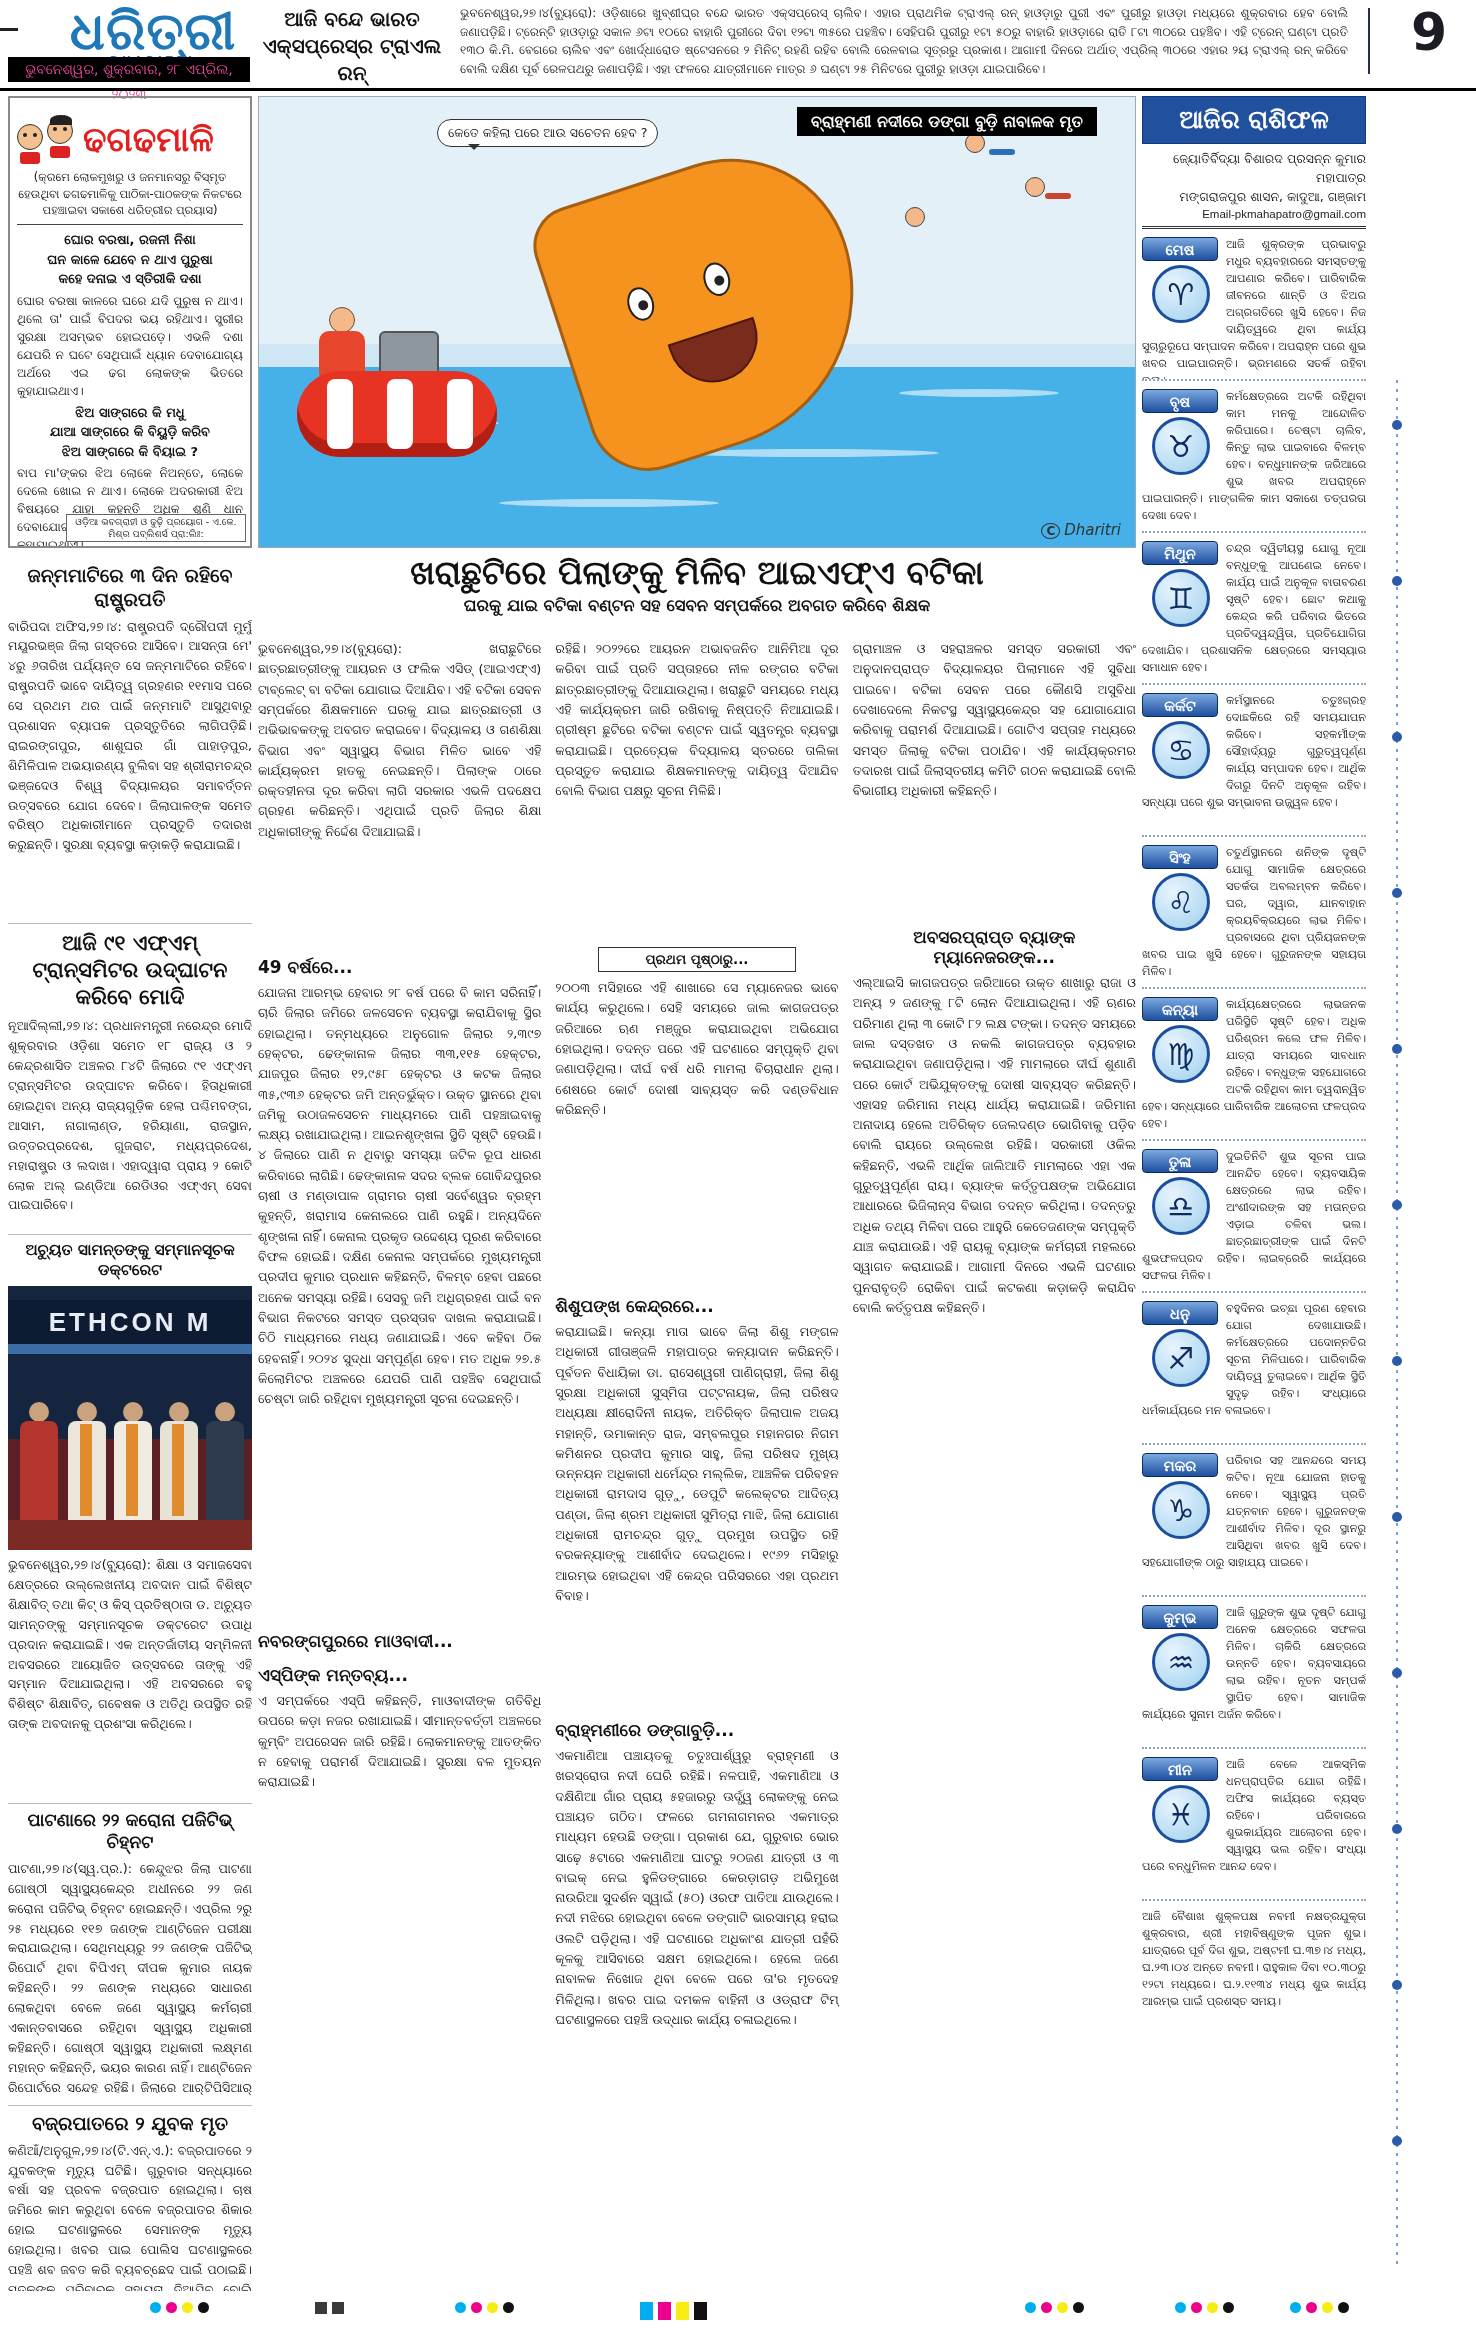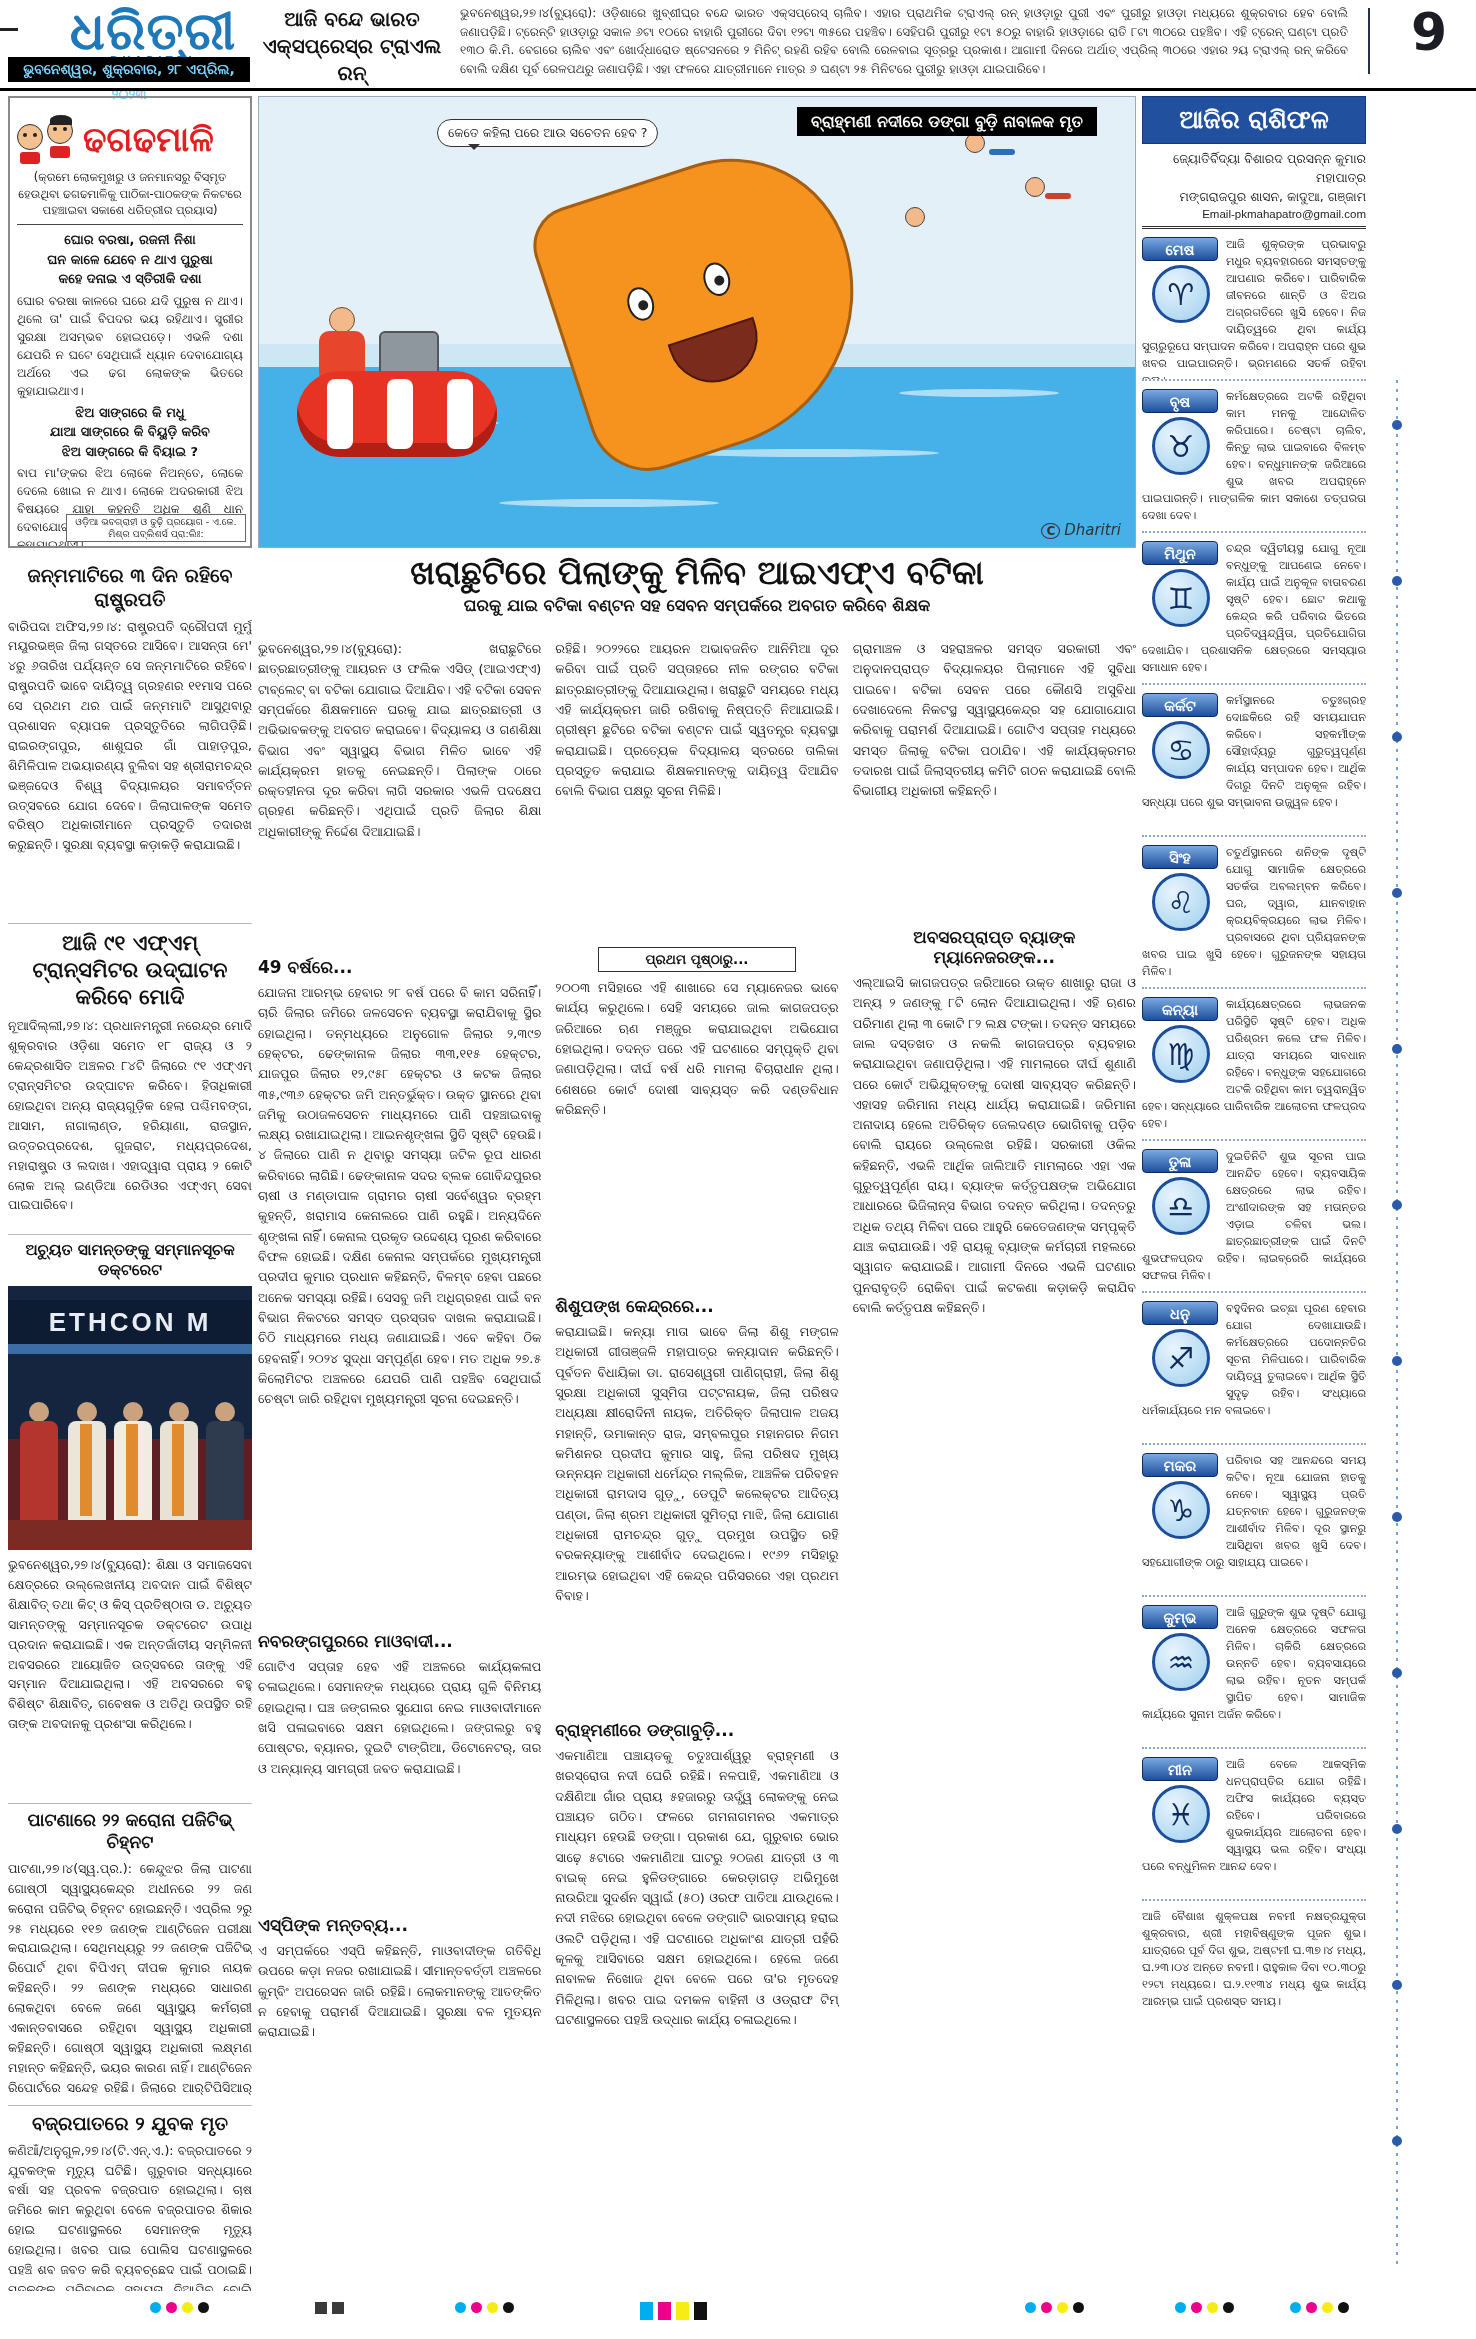--- a/index.html
+++ b/index.html
@@ -10,22 +10,22 @@
   html,body{background:#e8e8e8}
   .page{position:relative;width:1476px;height:2339px;background:#fff;margin:0 auto;
     font-family:"DejaVu Sans","Liberation Sans",sans-serif;color:var(--ink);overflow:hidden}
   .just{text-align:justify;text-justify:inter-word}
 
   
   .topbar{position:absolute;left:0;top:0;width:1476px;height:88px}
   .logo-wrap{position:absolute;left:58px;top:4px;width:190px;text-align:center}
   .logo-odia{font-size:52px;font-weight:bold;color:var(--masthead-blue);line-height:1.05;letter-spacing:1px}
   .logo-latin{font-size:10px;font-weight:bold;color:var(--masthead-blue);letter-spacing:4px;margin-top:-4px}
-  .datebar{position:absolute;left:8px;top:57px;width:242px;height:25px;background:#000;color:#7dd3fc;
-    font-size:14px;font-weight:bold;text-align:center;line-height:25px}
+  .datebar{position:absolute;left:8px;top:57px;width:242px;height:25px;background:#000;color:#ec4899;
+    font-size:14px;font-weight:normal;text-align:center;line-height:25px}
   .reg-dash{position:absolute;left:0;top:28px;width:18px;height:3px;background:#222}
   .top-head{position:absolute;left:252px;top:6px;width:200px;text-align:center;
     font-size:20px;font-weight:bold;line-height:1.35}
   .top-body{position:absolute;left:460px;top:4px;width:888px;height:78px;overflow:hidden;
     font-size:12px;line-height:1.55;color:#222}
   .pageno-rule{position:absolute;left:1368px;top:8px;width:2px;height:66px;background:#27304a}
   .pageno{position:absolute;left:1394px;top:2px;width:70px;text-align:center;font-size:52px;font-weight:bold;color:#1c1c24}
   .headrule{position:absolute;left:0;top:88px;width:1476px;height:3px;background:#000}
 
   
@@ -273,21 +273,20 @@
     <h1 class="main-h1">ଖରାଛୁଟିରେ ପିଲାଙ୍କୁ ମିଳିବ ଆଇଏଫ୍‌ଏ ବଟିକା</h1>
     <div class="main-h2">ଘରକୁ ଯାଇ ବଟିକା ବଣ୍ଟନ ସହ ସେବନ ସମ୍ପର୍କରେ ଅବଗତ କରିବେ ଶିକ୍ଷକ</div>
 
     <div class="bodycols">
 
       <div class="bcol">
         <p class="bt just h310">ଭୁବନେଶ୍ୱର,୨୭।୪(ବ୍ୟୁରୋ): ଖରାଛୁଟିରେ ଛାତ୍ରଛାତ୍ରୀଙ୍କୁ ଆୟରନ ଓ ଫଲିକ ଏସିଡ୍ (ଆଇଏଫ୍‌ଏ) ଟାବ୍ଲେଟ୍ ବା ବଟିକା ଯୋଗାଇ ଦିଆଯିବ। ଏହି ବଟିକା ସେବନ ସମ୍ପର୍କରେ ଶିକ୍ଷକମାନେ ଘରକୁ ଯାଇ ଛାତ୍ରଛାତ୍ରୀ ଓ ଅଭିଭାବକଙ୍କୁ ଅବଗତ କରାଇବେ। ବିଦ୍ୟାଳୟ ଓ ଗଣଶିକ୍ଷା ବିଭାଗ ଏବଂ ସ୍ୱାସ୍ଥ୍ୟ ବିଭାଗ ମିଳିତ ଭାବେ ଏହି କାର୍ଯ୍ୟକ୍ରମ ହାତକୁ ନେଇଛନ୍ତି। ପିଲାଙ୍କ ଠାରେ ରକ୍ତହୀନତା ଦୂର କରିବା ଲାଗି ସରକାର ଏଭଳି ପଦକ୍ଷେପ ଗ୍ରହଣ କରିଛନ୍ତି। ଏଥିପାଇଁ ପ୍ରତି ଜିଲାର ଶିକ୍ଷା ଅଧିକାରୀଙ୍କୁ ନିର୍ଦ୍ଦେଶ ଦିଆଯାଇଛି।</p>
         <h3 class="subhead">49 ବର୍ଷରେ...</h3>
         <p class="bt just h640">ଯୋଜନା ଆରମ୍ଭ ହେବାର ୨୮ ବର୍ଷ ପରେ ବି କାମ ସରିନାହିଁ। ଚାରି ଜିଲାର ଜମିରେ ଜଳସେଚନ ବ୍ୟବସ୍ଥା କରାଯିବାକୁ ସ୍ଥିର ହୋଇଥିଲା। ତନ୍ମଧ୍ୟରେ ଅନୁଗୋଳ ଜିଲାର ୨,୩୯୭ ହେକ୍ଟର, ଢେଙ୍କାନାଳ ଜିଲାର ୩୩,୧୧୫ ହେକ୍ଟର, ଯାଜପୁର ଜିଲାର ୧୨,୯୫୮ ହେକ୍ଟର ଓ କଟକ ଜିଲାର ୩୫,୯୩୬ ହେକ୍ଟର ଜମି ଅନ୍ତର୍ଭୁକ୍ତ। ଉକ୍ତ ସ୍ଥାନରେ ଥିବା ଜମିକୁ ଉଠାଜଳସେଚନ ମାଧ୍ୟମରେ ପାଣି ପହଞ୍ଚାଇବାକୁ ଲକ୍ଷ୍ୟ ରଖାଯାଇଥିଲା। ଆଇନଶୃଙ୍ଖଳା ସ୍ଥିତି ସୃଷ୍ଟି ହେଉଛି। ୪ ଜିଲାରେ ପାଣି ନ ଥିବାରୁ ସମସ୍ୟା ଜଟିଳ ରୂପ ଧାରଣ କରିବାରେ ଲାଗିଛି। ଢେଙ୍କାନାଳ ସଦର ବ୍ଲକ ଗୋବିନ୍ଦପୁରର ଚାଷୀ ଓ ମଣ୍ଡାପାଳ ଗ୍ରାମର ଚାଷୀ ସର୍ବେଶ୍ୱର ବ୍ରହ୍ମ କୁହନ୍ତି, ଖରାମାସ କେନାଲରେ ପାଣି ରହୁଛି। ଅନ୍ୟଦିନେ ଶୃଙ୍ଖଳା ନାହିଁ। କେନାଲ ପ୍ରକୃତ ଉଦ୍ଦେଶ୍ୟ ପୂରଣ କରିବାରେ ବିଫଳ ହୋଇଛି। ଦକ୍ଷିଣ କେନାଲ ସମ୍ପର୍କରେ ମୁଖ୍ୟମନ୍ତ୍ରୀ ପ୍ରଦୀପ କୁମାର ପ୍ରଧାନ କହିଛନ୍ତି, ବିଳମ୍ବ ହେବା ପଛରେ ଅନେକ ସମସ୍ୟା ରହିଛି। ସେସବୁ ଜମି ଅଧିଗ୍ରହଣ ପାଇଁ ବନ ବିଭାଗ ନିକଟରେ ସମସ୍ତ ପ୍ରସ୍ତାବ ଦାଖଲ କରାଯାଇଛି। ଚିଠି ମାଧ୍ୟମରେ ମଧ୍ୟ ଜଣାଯାଇଛି। ଏବେ କହିବା ଠିକ ହେବନାହିଁ। ୨୦୨୪ ସୁଦ୍ଧା ସମ୍ପୂର୍ଣ୍ଣ ହେବ। ମତ ଅଧିକ ୨୭.୫ କିଲୋମିଟର ଅଞ୍ଚଳରେ ଯେପରି ପାଣି ପହଞ୍ଚିବ ସେଥିପାଇଁ ଚେଷ୍ଟା ଜାରି ରହିଥିବା ମୁଖ୍ୟମନ୍ତ୍ରୀ ସୂଚନା ଦେଇଛନ୍ତି।</p>
         <h3 class="subhead">ନବରଙ୍ଗପୁରରେ ମାଓବାଦୀ...</h3>
-        <p class="bt just h250">ଗୋଟିଏ ସପ୍ତାହ ହେବ ଏହି ଅଞ୍ଚଳରେ କାର୍ଯ୍ୟକଳାପ ଚଳାଇଥିଲେ। ସେମାନଙ୍କ ମଧ୍ୟରେ ପ୍ରାୟ ଗୁଳି ବିନିମୟ ହୋଇଥିଲା। ଘଞ୍ଚ ଜଙ୍ଗଲର ସୁଯୋଗ ନେଇ ମାଓବାଦୀମାନେ ଖସି ପଳାଇବାରେ ସକ୍ଷମ ହୋଇଥିଲେ। ଜଙ୍ଗଲରୁ ବହୁ ପୋଷ୍ଟର, ବ୍ୟାନର, ଦୁଇଟି ଟାଙ୍ଗିଆ, ଡିଟୋନେଟର୍, ତାର ଓ ଅନ୍ୟାନ୍ୟ ସାମଗ୍ରୀ ଜବତ କରାଯାଇଛି।</p>
         <h3 class="subhead">ଏସ୍‌ପିଙ୍କ ମନ୍ତବ୍ୟ...</h3>
         <p class="bt just grow">ଏ ସମ୍ପର୍କରେ ଏସ୍‌ପି କହିଛନ୍ତି, ମାଓବାଦୀଙ୍କ ଗତିବିଧି ଉପରେ କଡ଼ା ନଜର ରଖାଯାଇଛି। ସୀମାନ୍ତବର୍ତ୍ତୀ ଅଞ୍ଚଳରେ କୁମ୍ବିଂ ଅପରେସନ ଜାରି ରହିଛି। ଲୋକମାନଙ୍କୁ ଆତଙ୍କିତ ନ ହେବାକୁ ପରାମର୍ଶ ଦିଆଯାଇଛି। ସୁରକ୍ଷା ବଳ ମୁତୟନ କରାଯାଇଛି।</p>
       </div>
 
       <div class="bcol">
         <p class="bt just h300">ରହିଛି। ୨୦୨୨ରେ ଆୟରନ ଅଭାବଜନିତ ଆନିମିଆ ଦୂର କରିବା ପାଇଁ ପ୍ରତି ସପ୍ତାହରେ ନୀଳ ରଙ୍ଗର ବଟିକା ଛାତ୍ରଛାତ୍ରୀଙ୍କୁ ଦିଆଯାଉଥିଲା। ଖରାଛୁଟି ସମୟରେ ମଧ୍ୟ ଏହି କାର୍ଯ୍ୟକ୍ରମ ଜାରି ରଖିବାକୁ ନିଷ୍ପତ୍ତି ନିଆଯାଇଛି। ଗ୍ରୀଷ୍ମ ଛୁଟିରେ ବଟିକା ବଣ୍ଟନ ପାଇଁ ସ୍ୱତନ୍ତ୍ର ବ୍ୟବସ୍ଥା କରାଯାଇଛି। ପ୍ରତ୍ୟେକ ବିଦ୍ୟାଳୟ ସ୍ତରରେ ତାଲିକା ପ୍ରସ୍ତୁତ କରାଯାଇ ଶିକ୍ଷକମାନଙ୍କୁ ଦାୟିତ୍ୱ ଦିଆଯିବ ବୋଲି ବିଭାଗ ପକ୍ଷରୁ ସୂଚନା ମିଳିଛି।</p>
         <div class="fpbox">ପ୍ରଥମ ପୃଷ୍ଠାରୁ...</div>
         <p class="bt just h310">୨୦୦୩ ମସିହାରେ ଏହି ଶାଖାରେ ସେ ମ୍ୟାନେଜର ଭାବେ କାର୍ଯ୍ୟ କରୁଥିଲେ। ସେହି ସମୟରେ ଜାଲ କାଗଜପତ୍ର ଜରିଆରେ ଋଣ ମଞ୍ଜୁର କରାଯାଇଥିବା ଅଭିଯୋଗ ହୋଇଥିଲା। ତଦନ୍ତ ପରେ ଏହି ଘଟଣାରେ ସମ୍ପୃକ୍ତି ଥିବା ଜଣାପଡ଼ିଥିଲା। ଦୀର୍ଘ ବର୍ଷ ଧରି ମାମଲା ବିଚାରାଧୀନ ଥିଲା। ଶେଷରେ କୋର୍ଟ ଦୋଷୀ ସାବ୍ୟସ୍ତ କରି ଦଣ୍ଡବିଧାନ କରିଛନ୍ତି।</p>
         <h3 class="subhead">ଶିଶୁପଙ୍ଖ କେନ୍ଦ୍ରରେ...</h3>
         <p class="bt just h390">କରାଯାଇଛି। କନ୍ୟା ମାତା ଭାବେ ଜିଲା ଶିଶୁ ମଙ୍ଗଳ ଅଧିକାରୀ ଗୀତାଞ୍ଜଳି ମହାପାତ୍ର କନ୍ୟାଦାନ କରିଛନ୍ତି। ପୂର୍ବତନ ବିଧାୟିକା ଡା. ରାସେଶ୍ୱରୀ ପାଣିଗ୍ରାହୀ, ଜିଲା ଶିଶୁ ସୁରକ୍ଷା ଅଧିକାରୀ ସୁସ୍ମିତା ପଟ୍ଟନାୟକ, ଜିଲା ପରିଷଦ ଅଧ୍ୟକ୍ଷା କ୍ଷୀରୋଦିନୀ ନାୟକ, ଅତିରିକ୍ତ ଜିଲାପାଳ ଅଜୟ ମହାନ୍ତି, ଉମାକାନ୍ତ ରାଜ, ସମ୍ବଲପୁର ମହାନଗର ନିଗମ କମିଶନର ପ୍ରଦୀପ କୁମାର ସାହୁ, ଜିଲା ପରିଷଦ ମୁଖ୍ୟ ଉନ୍ନୟନ ଅଧିକାରୀ ଧର୍ମେନ୍ଦ୍ର ମଲ୍ଲିକ, ଆଞ୍ଚଳିକ ପରିବହନ ଅଧିକାରୀ ରାମଦାସ ଗୁଡ଼ୁ, ଡେପୁଟି କଲେକ୍ଟର ଆଦିତ୍ୟ ପଣ୍ଡା, ଜିଲା ଶ୍ରମ ଅଧିକାରୀ ସୁମିତ୍ରା ମାଝି, ଜିଲା ଯୋଗାଣ ଅଧିକାରୀ ରାମଚନ୍ଦ୍ର ଗୁଡ଼ୁ ପ୍ରମୁଖ ଉପସ୍ଥିତ ରହି ବରକନ୍ୟାଙ୍କୁ ଆଶୀର୍ବାଦ ଦେଇଥିଲେ। ୧୯୬୨ ମସିହାରୁ ଆରମ୍ଭ ହୋଇଥିବା ଏହି କେନ୍ଦ୍ର ପରିସରରେ ଏହା ପ୍ରଥମ ବିବାହ।</p>

